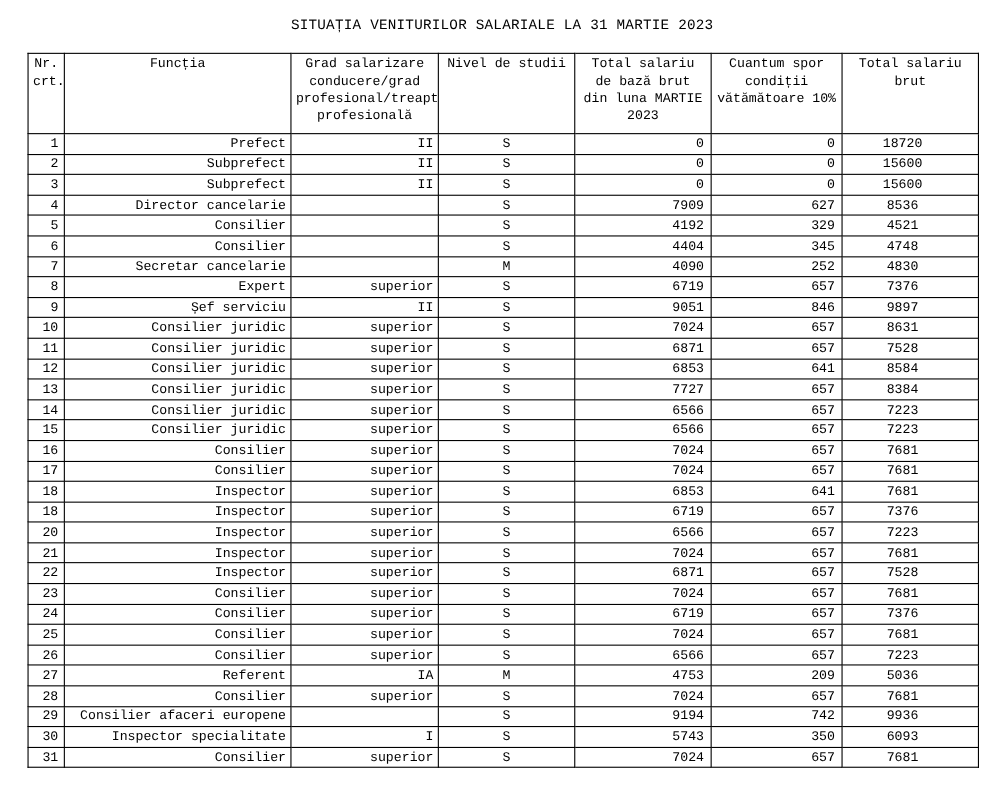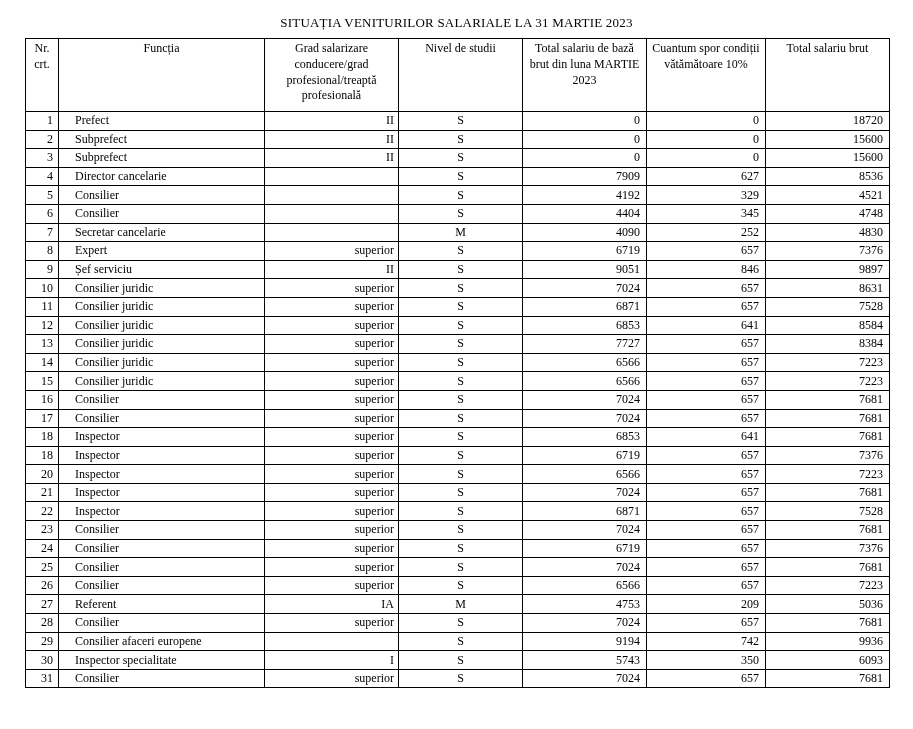--- a/index.html
+++ b/index.html
@@ -5,37 +5,37 @@
   html, body {
     margin: 0;
     padding: 0;
     background: #ffffff;
   }
   .page {
     position: relative;
     width: 913px;
     height: 729px;
     background: #ffffff;
-    font-family: Liberation Serif, serif;
+    font-family: Liberation Mono, monospace;
     color: #000000;
     overflow: hidden;
   }
   .doc-title {
     position: absolute;
     top: 15px;
     left: 0;
     width: 913px;
     text-align: center;
     font-size: 13px;
     letter-spacing: 0.2px;
   }
   table.salary-table {
     position: absolute;
     left: 25px;
-    top: 38px;
+    top: 48px;
     width: 864px;
     border-collapse: collapse;
     table-layout: fixed;
     font-size: 12px;
   }
   .salary-table th,
   .salary-table td {
     border: 1px solid #000000;
     padding: 0 4px;
     overflow: hidden;
@@ -49,26 +49,26 @@
     font-size: 12px;
     line-height: 1.32;
     padding-top: 2px;
   }
   .salary-table tbody td {
     height: 17.6px;
     vertical-align: middle;
   }
   
   .salary-table .c0 { text-align: right; padding-right: 5px; }
-  .salary-table .c1 { text-align: left;  padding-left: 16px; }
+  .salary-table .c1 { text-align: right;  padding-left: 0; }
   .salary-table .c2 { text-align: right; }
   .salary-table .c3 { text-align: center; }
   .salary-table .c4 { text-align: right; padding-right: 6px; }
   .salary-table .c5 { text-align: right; padding-right: 6px; }
-  .salary-table .c6 { text-align: right; padding-right: 6px; }
+  .salary-table .c6 { text-align: center; padding-right: 18px; }
 </style>
 </head>
 <body>
 
 <div class="page">
 
   <div class="doc-title">SITUAȚIA VENITURILOR SALARIALE LA 31 MARTIE 2023</div>
 
   <table class="salary-table">
     <colgroup>

